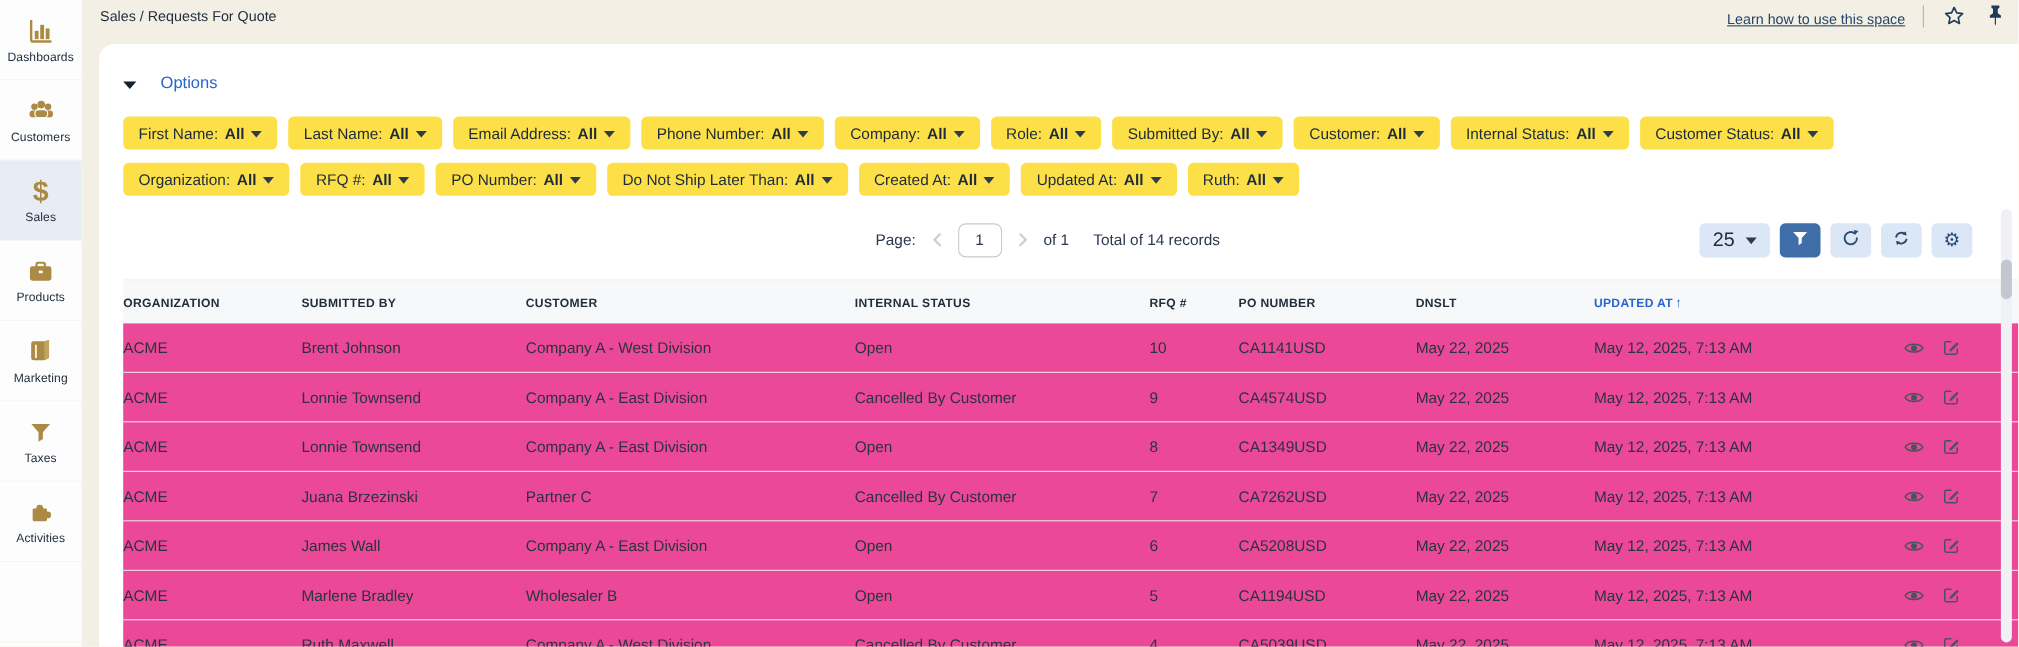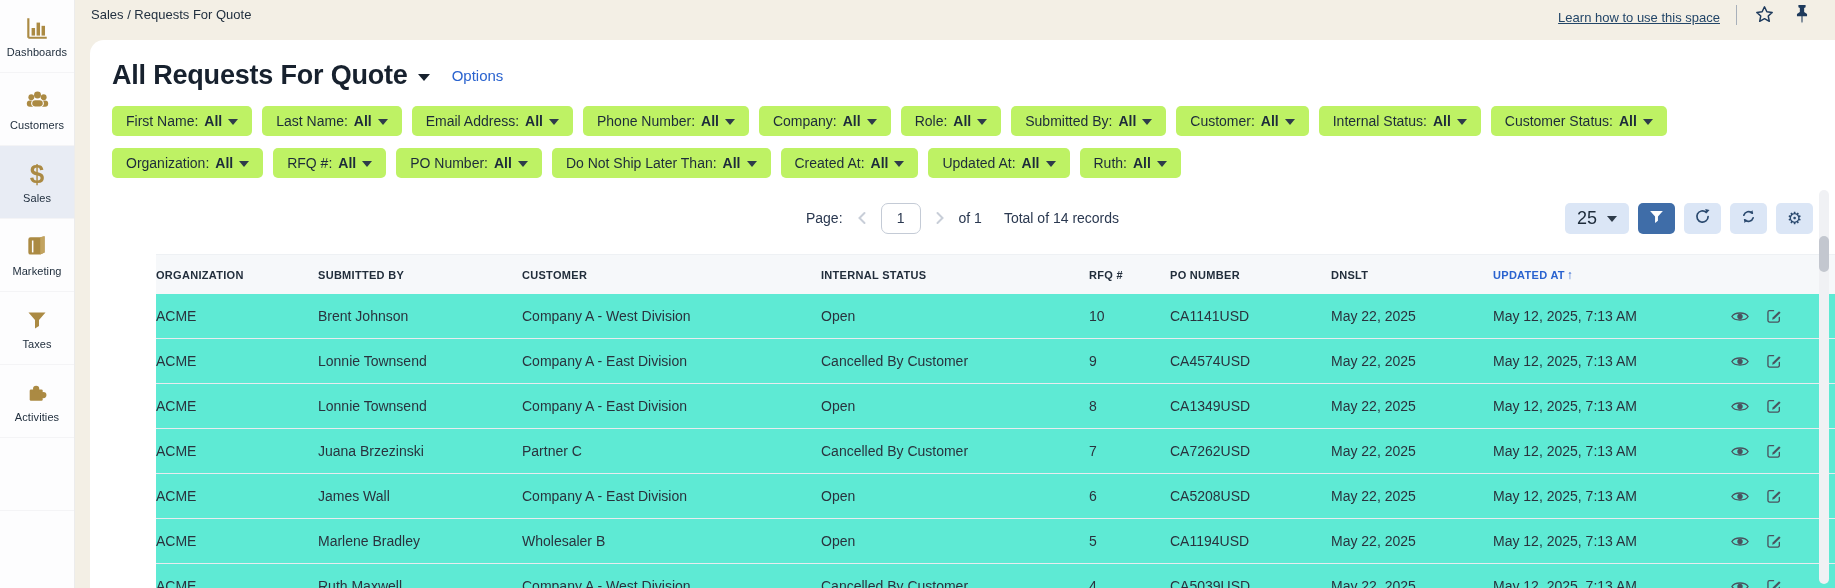--- a/index.html
+++ b/index.html
@@ -21,21 +21,21 @@
     justify-content:center; gap:5px; cursor:pointer;
     border-bottom:1px solid #f4f4f6; background:#fdfdfe;
   }
   .side-item.active { background:#e8ecf4; }
   .side-item .lbl { font-size:11px; color:#22303f; letter-spacing:.1px; }
   .side-icon { width:27px; height:27px; display:flex; align-items:center; justify-content:center; }
   .dollar-glyph { font-size:26px; font-weight:700; color:#ab8a43; line-height:1; }
 
   
   .topbar {
-    position:absolute; left:75px; right:12px; top:0; height:28px;
+    position:absolute; left:75px; right:0; top:0; height:28px;
     display:flex; align-items:center; padding:0 10px 0 16px;
   }
   .breadcrumb { font-size:13px; color:#22303f; }
   .topbar-right { margin-left:auto; display:flex; align-items:flex-end; gap:16px; }
   .help-link { font-size:13px; color:#234668; text-decoration:underline; cursor:pointer; }
   .vdiv { width:1px; height:20px; background:#a8b0ba; }
   .top-ic { width:22px; height:22px; display:flex; align-items:center; justify-content:center; cursor:pointer; }
 
   
   .card {
@@ -46,29 +46,29 @@
 
   .title-row { display:flex; align-items:center; gap:10px; height:38px; }
   .page-title { font-size:27px; font-weight:700; color:#17212e; letter-spacing:-.2px; cursor:pointer; }
   .title-caret { width:0; height:0; border-left:6px solid transparent; border-right:6px solid transparent; border-top:7px solid #17212e; margin-top:4px; cursor:pointer; }
   .options-link { font-size:15px; color:#2a63cf; margin-left:12px; cursor:pointer; }
 
   
   .chip-row { display:flex; gap:10px; margin-top:12px; flex-wrap:nowrap; }
   .chip {
     display:inline-flex; align-items:center; gap:6px; height:30px;
-    background:#bef264; border:none; border-radius:5px; padding:0 14px;
+    background:#fde047; border:none; border-radius:5px; padding:0 14px;
     font-family:"Liberation Sans", sans-serif; font-size:14px; color:#1d2b3a;
     cursor:pointer; white-space:nowrap;
   }
   .chip strong { font-weight:700; }
   .caret-sm { width:0; height:0; border-left:5px solid transparent; border-right:5px solid transparent; border-top:6px solid #2e3b4a; margin-top:2px; }
 
   
-  .toolbar { display:flex; align-items:center; margin-top:24px; height:32px; padding-right:22px; }
+  .toolbar { display:flex; align-items:center; margin-top:24px; height:32px; padding-right:42px; }
   .tb-spacer { flex:1; }
   .pagination { display:flex; align-items:center; gap:10px; font-size:14px; color:#2a3850; }
   .pg-chev { width:18px; height:18px; display:flex; align-items:center; justify-content:center; cursor:default; }
   .page-input {
     width:40px; height:31px; text-align:center; font-size:14px; color:#2a3850;
     border:1px solid #c4cbd6; border-radius:7px; font-family:"Liberation Sans", sans-serif;
   }
   .total-label { margin-left:12px; }
   .tb-controls { flex:1; display:flex; align-items:center; justify-content:flex-end; gap:9px; }
   .pagesize-chip {
@@ -81,31 +81,30 @@
     display:flex; align-items:center; justify-content:center; cursor:pointer; color:#2b4a6f;
   }
   .icon-btn.primary { background:#3f6da8; color:#ffffff; }
   .gear-glyph { font-size:17px; line-height:1; color:#2b4a6f; }
 
   
   .grid-row {
     display:grid;
     grid-template-columns:162px 204px 299px 268px 81px 161px 162px 236px 1fr;
     align-items:center;
-    margin-left:44px;
   }
   .thead {
     margin-top:20px; height:40px; background:#f6f8fa;
     font-size:11px; font-weight:700; color:#222e3c; letter-spacing:.3px;
     border-top:1px solid #eef1f4;
   }
   .th { padding-right:8px; cursor:pointer; }
   .th.sorted { color:#2a63cf; }
   .sort-arrow { font-size:12px; margin-left:2px; }
-  .trow { height:45px; border-bottom:1px solid #e9ebef; font-size:14px; color:#2a333e; background:#5eead4; }
+  .trow { height:45px; border-bottom:1px solid #e9ebef; font-size:14px; color:#2a333e; background:#ec4899; }
   .td { padding-right:8px; white-space:nowrap; overflow:hidden; text-overflow:ellipsis; }
   .td-actions { display:flex; justify-content:flex-end; align-items:center; gap:16px; padding-right:52px; }
   .row-ic { width:18px; height:16px; display:flex; align-items:center; justify-content:center; cursor:pointer; color:#4a525e; }
 
   
   .scroll-track {
     position:absolute; right:6px; top:150px; bottom:4px; width:10px;
     background:#f0f1f4; border-radius:6px;
   }
   .scroll-thumb { position:absolute; top:46px; left:0; width:10px; height:36px; background:#c3c7cf; border-radius:6px; cursor:pointer; }
@@ -136,20 +135,30 @@
           <rect x="6.8" y="11.2" width="10.4" height="6.6" rx="3.3" stroke="#fdfdfe" stroke-width="1"></rect>
         </svg>
     </span>
     <span class="lbl">Customers</span>
   </div>
   <div class="side-item active">
     <span class="side-icon">
         <span class="dollar-glyph">$</span>
       </span>
     <span class="lbl">Sales</span>
+  </div>
+  <div class="side-item">
+    <span class="side-icon">
+      <svg width="26" height="26" viewBox="0 0 24 24">
+          <rect x="8.5" y="4.5" width="7" height="4" rx="1.2" fill="none" stroke="#ab8a43" stroke-width="1.8"></rect>
+          <rect x="3" y="7.5" width="18" height="12" rx="2" fill="#ab8a43"></rect>
+          <rect x="10.4" y="11" width="3.2" height="2.4" rx=".6" fill="#fdfdfe"></rect>
+        </svg>
+    </span>
+    <span class="lbl">Products</span>
   </div>
   <div class="side-item">
     <span class="side-icon">
       <svg width="26" height="26" viewBox="0 0 24 24">
           <path d="M6 3h9l4-1v15l-4 2H6a2 2 0 0 1-2-2V5a2 2 0 0 1 2-2z" fill="#ab8a43"></path>
           <path d="M8 6v11" stroke="#fdfdfe" stroke-width="1.4"></path>
           <path d="M15 3l4-1v15l-4 2z" fill="#c2a35f"></path>
         </svg>
     </span>
     <span class="lbl">Marketing</span>
@@ -192,21 +201,20 @@
       <svg width="18" height="20" viewBox="0 0 20 22">
           <path d="M6 1h8v2.4l-1.6 1v4.4l3.2 2.2v2.4h-5v6l-.6 2-.6-2v-6h-5v-2.4l3.2-2.2V4.4L6 3.4z" fill="#1e3a5c"></path>
         </svg>
     </span>
   </div>
 </header>
 
 <main class="card">
 
   <div class="title-row">
-    <h1 class="page-title">All Requests For Quote</h1>
     <span class="title-caret"></span>
     <a class="options-link">Options</a>
   </div>
 
   <div class="chip-row">
 
       <button class="chip">
         <span>First Name:</span>
         <strong>All</strong>
         <i class="caret-sm"></i>

